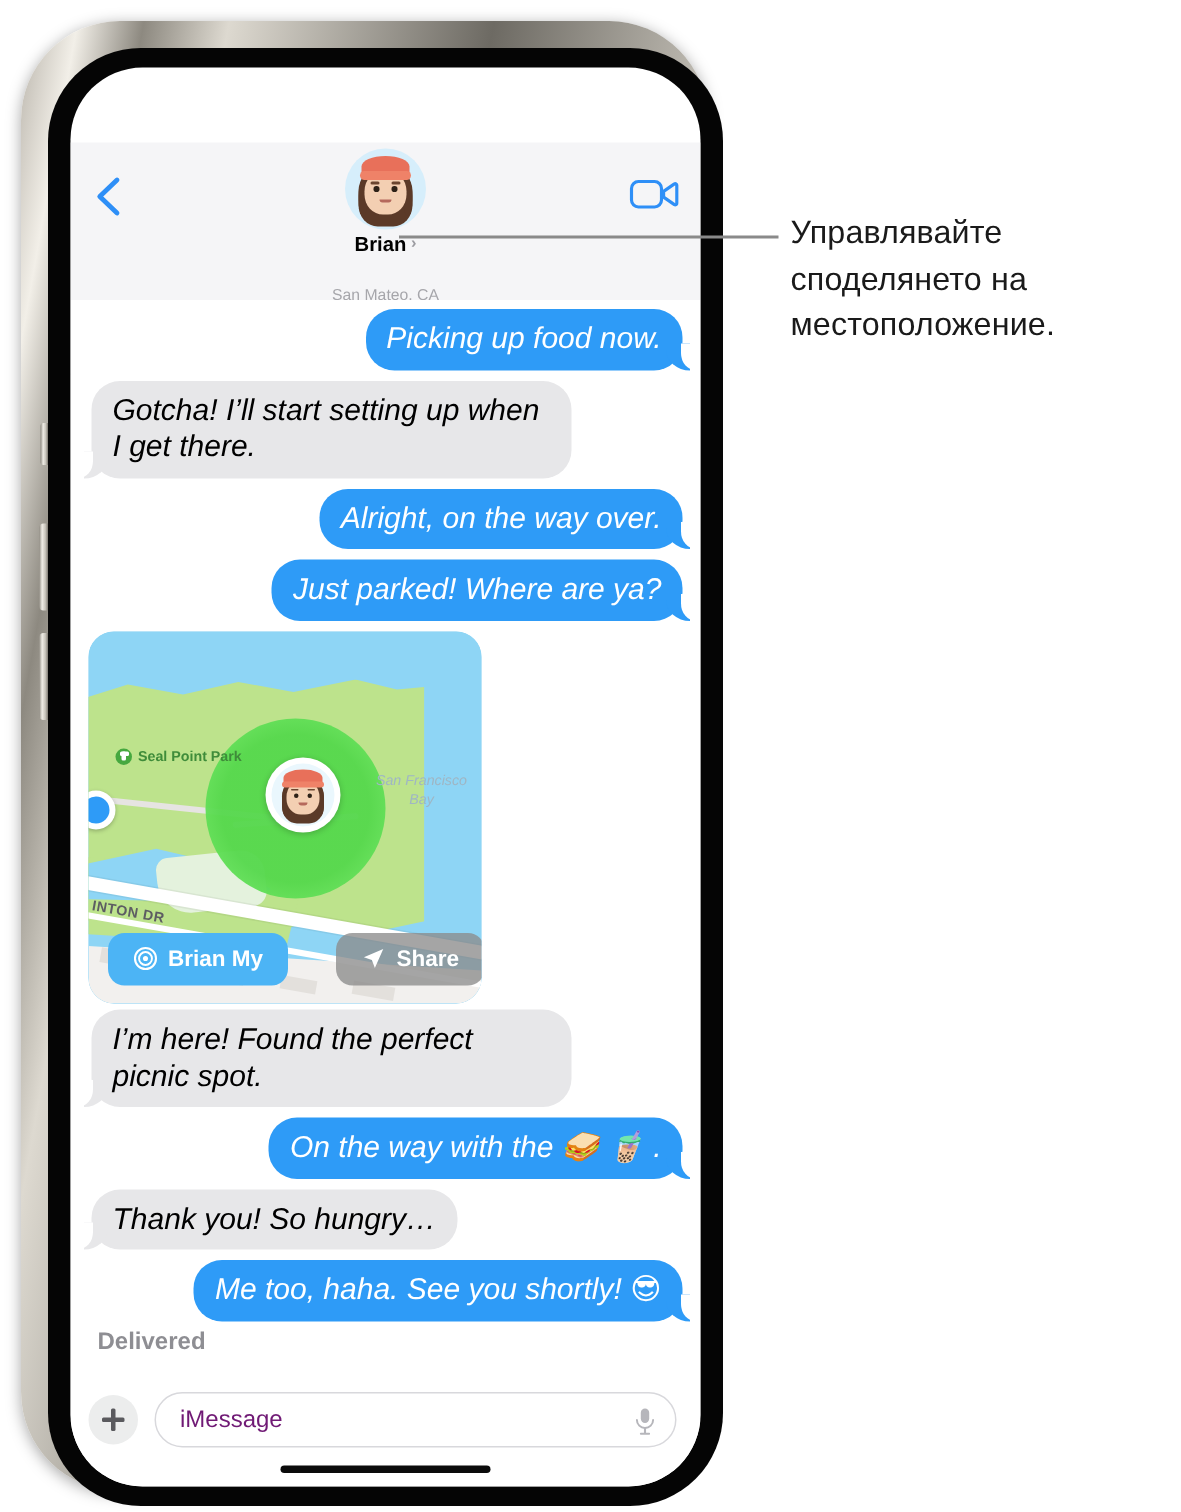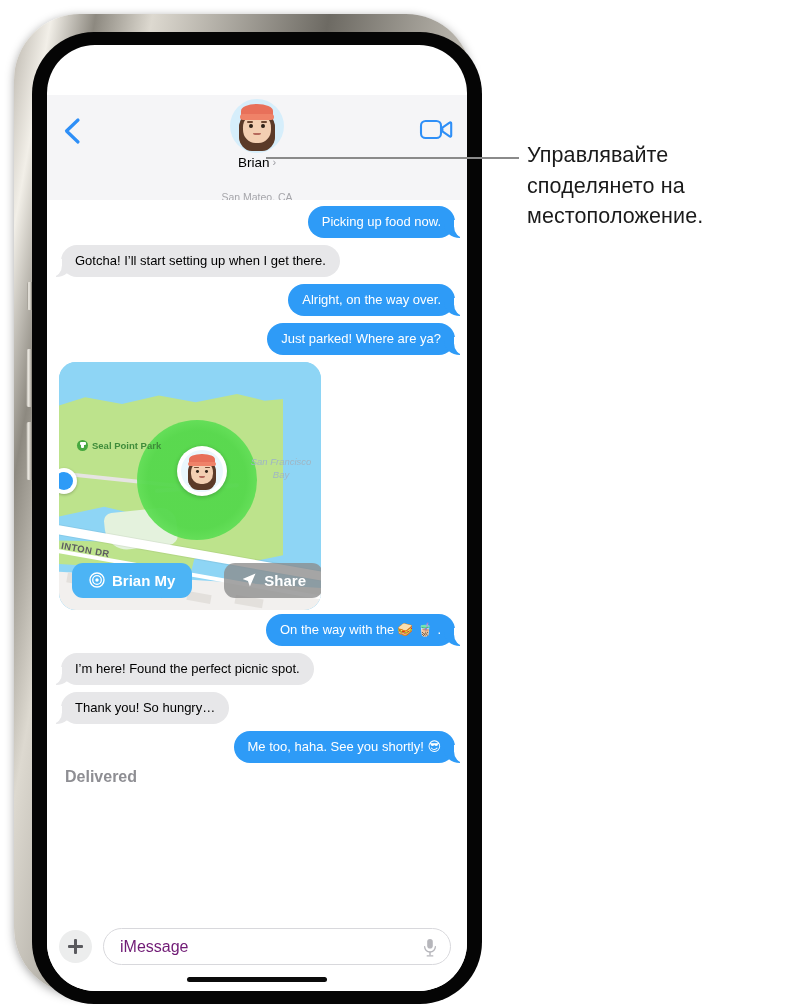--- a/index.html
+++ b/index.html
@@ -70,36 +70,36 @@
   .m-eye.l{left:35%;} .m-eye.r{right:35%;}
   .m-brow{position:absolute;top:41%;width:11%;height:3%;border-radius:2px;background:#6b4630;}
   .m-brow.l{left:32%;} .m-brow.r{right:32%;}
   .m-mouth{position:absolute;left:43%;top:63%;width:14%;height:4%;border-radius:0 0 8px 8px;
     background:#b5695c;}
   .m-side{position:absolute;top:40%;width:12%;height:44%;background:#5b3a28;}
   .m-side.l{left:16%;border-radius:40% 0 40% 45%;}
   .m-side.r{right:16%;border-radius:0 40% 45% 40%;}
 
   #contact-name{position:absolute;left:50%;top:60px;transform:translateX(-50%);
-    display:flex;align-items:center;gap:3px;font-size:13.5px;font-weight:400;color:#000;
+    display:flex;align-items:center;gap:3px;font-size:13.5px;font-weight:700;color:#000;
     cursor:pointer;white-space:nowrap;}
   #contact-chevron{color:#9b9ba1;font-size:11px;line-height:1;}
   #contact-sub{position:absolute;left:50%;top:96px;transform:translateX(-50%);
     font-size:10.5px;color:#a6a6ab;white-space:nowrap;}
   #header-divider{position:absolute;left:0;top:154px;width:420px;height:1px;
     background:linear-gradient(90deg,rgba(0,0,0,.10),rgba(0,0,0,.07));}
 
   
   #thread{position:absolute;left:0;top:155px;width:420px;height:720px;background:#fff;
     padding:6px 0 0 0;box-sizing:border-box;}
   .row{display:flex;padding:0 12px;margin-bottom:7px;}
   .row.out{justify-content:flex-end;}
   .row.in{justify-content:flex-start;padding-left:14px;}
   .bubble{position:relative;max-width:300px;padding:8px 14px;border-radius:19px;
-    font-size:13px;line-height:1.23;word-wrap:break-word;}
+    font-size:20px;line-height:1.23;word-wrap:break-word;font-style:italic;}
   .bubble.out{background:#2e9bf7;color:#fff;}
   .bubble.in{background:#e7e7e9;color:#000;}
   .bubble.out:after{content:"";position:absolute;right:-5px;bottom:0;width:16px;height:18px;
     background:#2e9bf7;border-bottom-left-radius:16px 14px;}
   .bubble.out:before{content:"";position:absolute;right:-9px;bottom:0;width:10px;height:18px;
     background:#fff;border-bottom-left-radius:12px 14px;z-index:1;}
   .bubble.in:after{content:"";position:absolute;left:-5px;bottom:0;width:16px;height:18px;
     background:#e7e7e9;border-bottom-right-radius:16px 14px;}
   .bubble.in:before{content:"";position:absolute;left:-9px;bottom:0;width:10px;height:18px;
     background:#fff;border-bottom-right-radius:12px 14px;z-index:1;}
@@ -323,29 +323,29 @@
             <div class="map-btn" id="btn-share">
               <svg width="16" height="16" viewBox="0 0 16 16">
                 <path d="M14.5 1.6 L1.6 7.1 L6.9 9.0 L8.9 14.4 Z" fill="#fff"></path>
               </svg>
               <span>Share</span>
             </div>
           </div>
         </div>
       </div>
 
-      <div class="row out">
-        <div class="bubble out">
-          <span>On the way with the 🥪 🧋 .</span>
-        </div>
-      </div>
-
       <div class="row in">
         <div class="bubble in" style="max-width:292px;">
           <span>I’m here! Found the perfect picnic spot.</span>
+        </div>
+      </div>
+
+      <div class="row out">
+        <div class="bubble out">
+          <span>On the way with the 🥪 🧋 .</span>
         </div>
       </div>
 
       <div class="row in">
         <div class="bubble in">
           <span>Thank you! So hungry…</span>
         </div>
       </div>
 
       <div class="row out">

